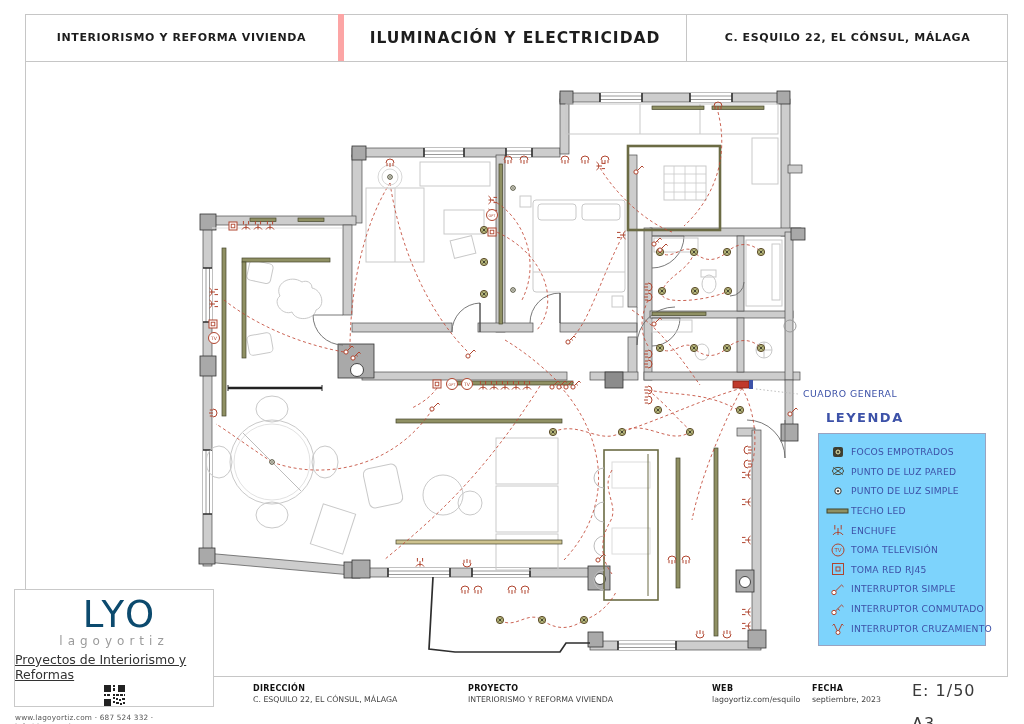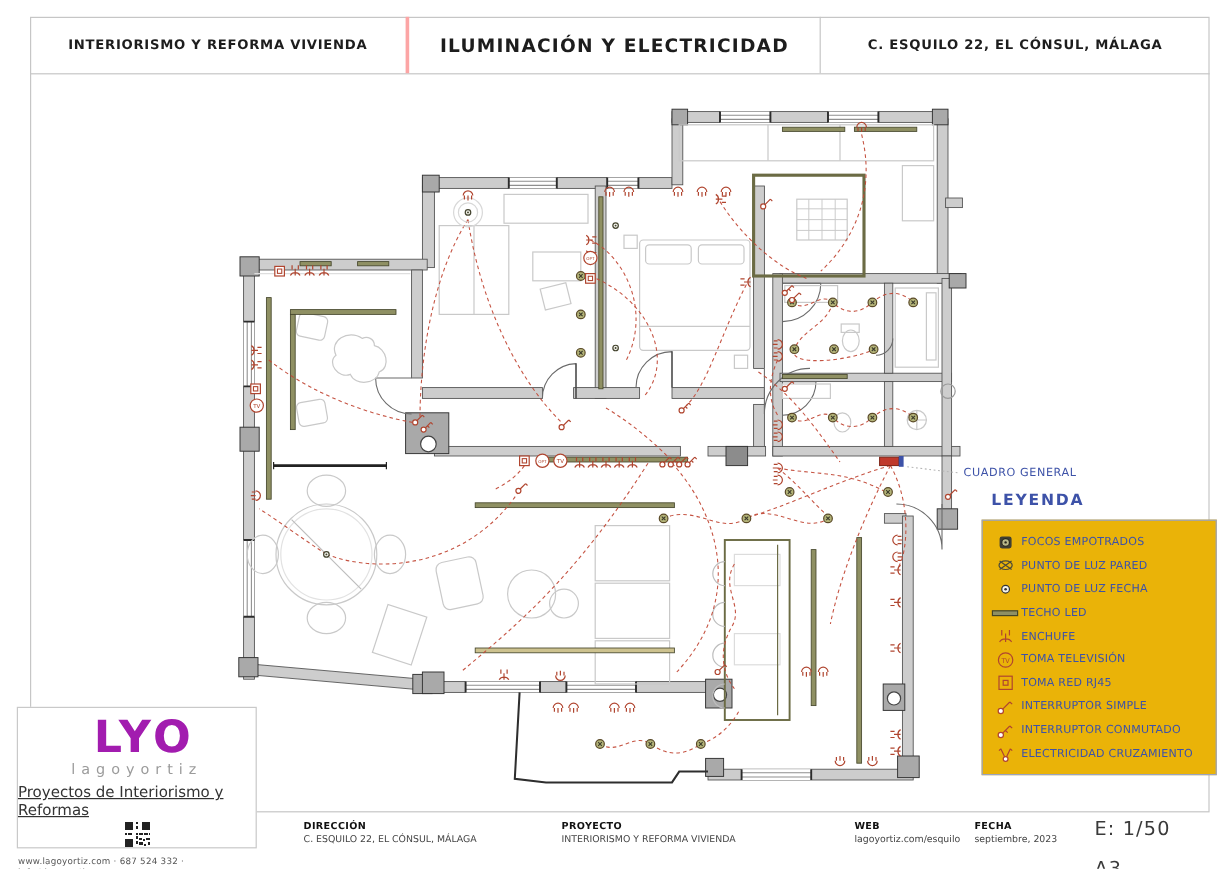--- a/index.html
+++ b/index.html
@@ -2,32 +2,32 @@
 <html><head>
 <meta charset="utf-8">
 <style>
   html,body{margin:0;padding:0;background:#ffffff;}
   body{width:1024px;height:724px;position:relative;font-family:"DejaVu Sans",sans-serif;overflow:hidden;}
   .frame{position:absolute;left:25px;top:14px;width:981px;height:661px;border:1px solid #c6c6c6;background:#fff;}
   
   .header{position:absolute;left:25px;top:14px;width:983px;height:48px;display:flex;border-bottom:1px solid #c6c6c6;box-sizing:border-box;}
   .header .cell{display:flex;align-items:center;justify-content:center;color:#1d1d1d;}
   .h-left{width:313px;font-size:11px;font-weight:700;letter-spacing:.6px;}
-  .h-center{width:342px;font-size:15.5px;font-weight:700;letter-spacing:1px;border-left:3px solid #fca5a5;border-right:1px solid #c6c6c6;}
+  .h-center{width:342px;font-size:15.5px;font-weight:700;letter-spacing:1px;border-left:6px solid #fca5a5;border-right:1px solid #c6c6c6;}
   .h-right{flex:1;font-size:11px;font-weight:700;letter-spacing:.6px;}
   
   .legend{position:absolute;left:818px;top:410px;width:176px;}
   .legend-title{color:#3d52a8;font-size:13px;font-weight:700;letter-spacing:1.5px;margin:0 0 8px 8px;}
-  .legend-box{border:1px solid #9aa3c0;background:#eab308;padding:8px 6px 7px 6px;width:196px;box-sizing:border-box;}
+  .legend-box{border:1px solid #9aa3c0;background:#7dd3fc;padding:8px 6px 7px 6px;width:168px;box-sizing:border-box;}
   .legend-item{display:flex;align-items:center;height:19.6px;}
   .legend-item .ic{width:26px;display:flex;justify-content:center;flex:none;}
   .legend-item .lb{color:#3d52a8;font-size:9.2px;letter-spacing:.2px;white-space:nowrap;}
   
   .logobox{position:absolute;left:14px;top:589px;width:198px;height:116px;border:1px solid #c9c9c9;background:#fff;display:flex;flex-direction:column;align-items:center;z-index:5;}
-  .lyo{font-size:37px;letter-spacing:3px;color:#a21caf;font-weight:700;line-height:1;margin-top:6px;font-family:"DejaVu Sans",sans-serif;margin-left:12px;}
+  .lyo{font-size:37px;letter-spacing:3px;color:#0c4a6e;font-weight:400;line-height:1;margin-top:6px;font-family:"DejaVu Sans",sans-serif;margin-left:12px;}
   .lagoyortiz{font-size:12px;letter-spacing:5px;color:#9b9b9b;margin-top:1px;}
   .tagline{font-size:12.5px;color:#333;margin-top:4px;text-decoration:underline;}
   .contact{font-size:7.3px;color:#555;margin-top:3px;letter-spacing:.2px;}
   .qr{margin-top:3px;}
   
   .fcol{position:absolute;top:684px;}
   .fcol .flabel{font-size:8px;font-weight:700;color:#111;letter-spacing:.3px;}
   .fcol .fvalue{font-size:7.8px;color:#444;margin-top:2px;}
   .scale{position:absolute;top:681px;left:912px;width:100px;display:flex;gap:14px;color:#3a3a3a;font-size:16px;letter-spacing:1px;flex-direction:column;}
   svg text{font-family:"DejaVu Sans",sans-serif;}
@@ -455,21 +455,21 @@
         </span>
       <span class="lb">PUNTO DE LUZ PARED</span>
     </div>
     <div class="legend-item">
       <span class="ic">
           <svg width="20" height="16" viewBox="0 0 20 16">
             <circle cx="10" cy="8" r="3.2" fill="#f4f4ec" stroke="#333"></circle>
             <circle cx="10" cy="8" r="1.1" fill="#333"></circle>
           </svg>
         </span>
-      <span class="lb">PUNTO DE LUZ FECHA</span>
+      <span class="lb">PUNTO DE LUZ SIMPLE</span>
     </div>
     <div class="legend-item">
       <span class="ic">
           <svg width="24" height="16" viewBox="0 0 24 16">
             <rect x="1" y="6" width="21" height="4" fill="#8f9063" stroke="#43452a"></rect>
           </svg>
         </span>
       <span class="lb">TECHO LED</span>
     </div>
     <div class="legend-item">
@@ -516,21 +516,21 @@
         </span>
       <span class="lb">INTERRUPTOR CONMUTADO</span>
     </div>
     <div class="legend-item">
       <span class="ic">
           <svg width="20" height="16" viewBox="0 0 20 16" stroke="#b0452f" fill="none">
             <circle cx="10" cy="12.5" r="2" fill="#fff"></circle>
             <path d="M9.2,10.7 L6,4 M6,4 L4.5,5.5 M10.8,10.7 L14,4 M14,4 L15.5,5.5"></path>
           </svg>
         </span>
-      <span class="lb">ELECTRICIDAD CRUZAMIENTO</span>
+      <span class="lb">INTERRUPTOR CRUZAMIENTO</span>
     </div>
 
   </div>
 </div>
 
 <div class="logobox">
   <div class="lyo">LYO</div>
   <div class="lagoyortiz">lagoyortiz</div>
   <div class="tagline">Proyectos de Interiorismo y Reformas</div>
   <div class="qr">

